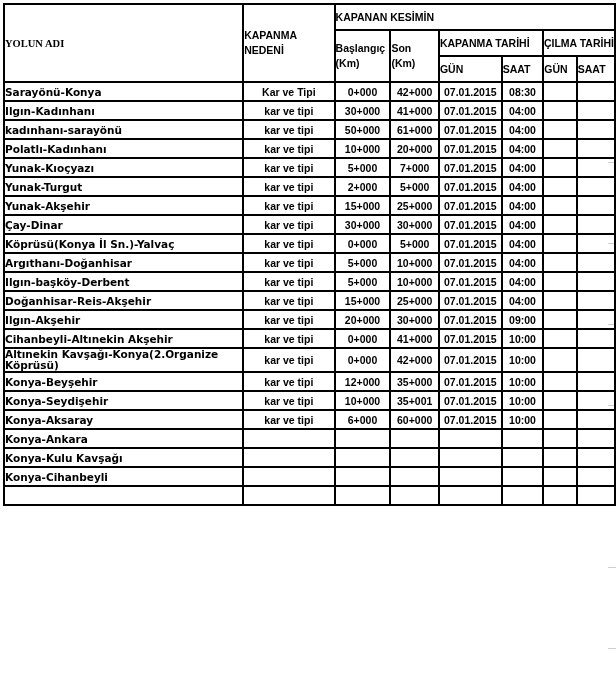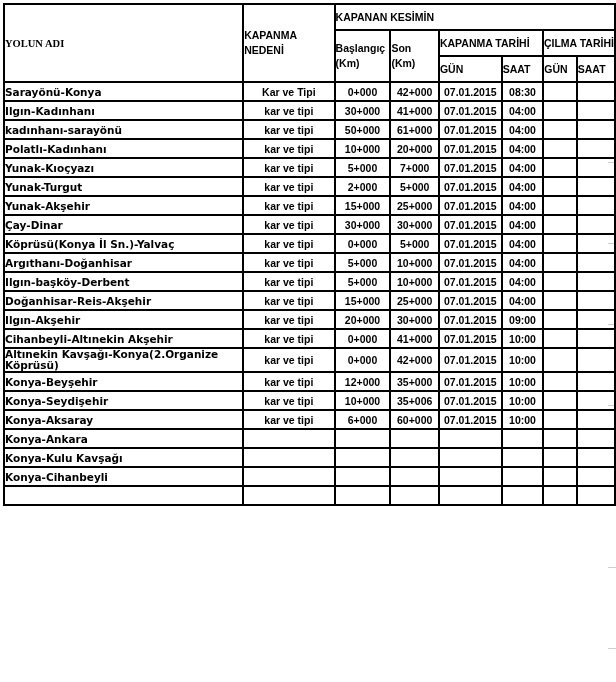--- a/index.html
+++ b/index.html
@@ -246,21 +246,21 @@
         <td class="c">35+000</td>
         <td class="c">07.01.2015</td>
         <td class="c">10:00</td>
         <td class="c"></td>
         <td class="c"></td>
       </tr>
       <tr class="row">
         <td class="road">Konya-Seydişehir</td>
         <td class="c">kar ve tipi</td>
         <td class="c">10+000</td>
-        <td class="c">35+006</td>
+        <td class="c">35+001</td>
         <td class="c">07.01.2015</td>
         <td class="c">10:00</td>
         <td class="c"></td>
         <td class="c"></td>
       </tr>
       <tr class="row">
         <td class="road">Konya-Aksaray</td>
         <td class="c">kar ve tipi</td>
         <td class="c">6+000</td>
         <td class="c">60+000</td>

